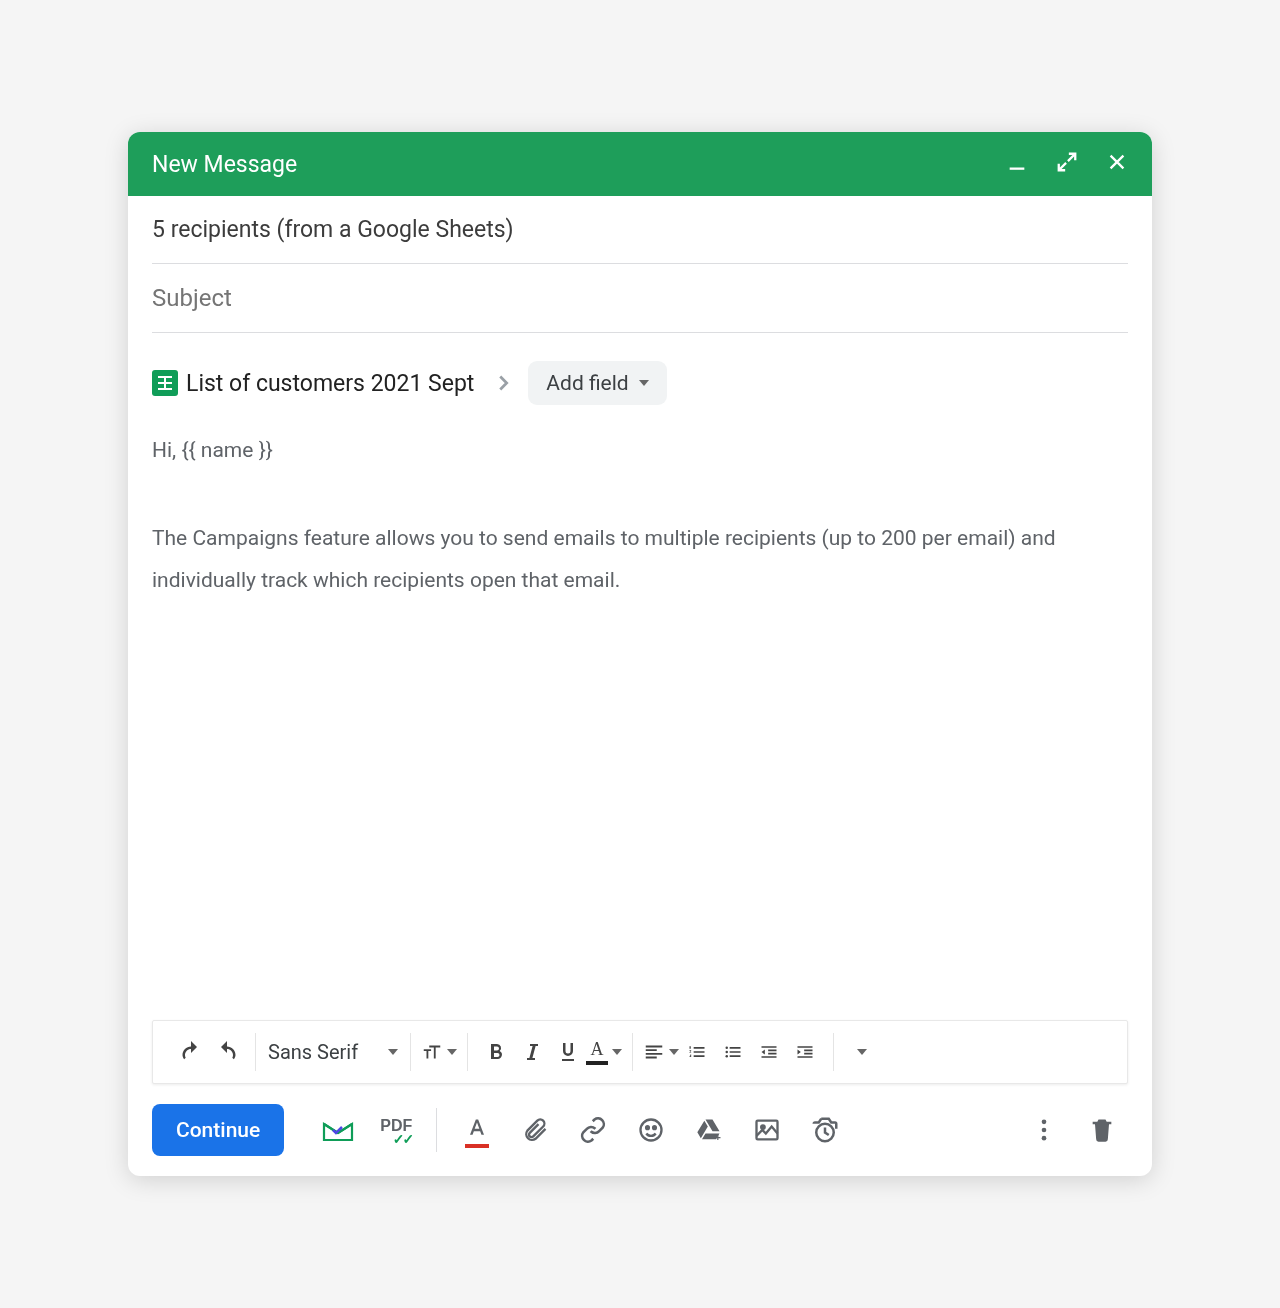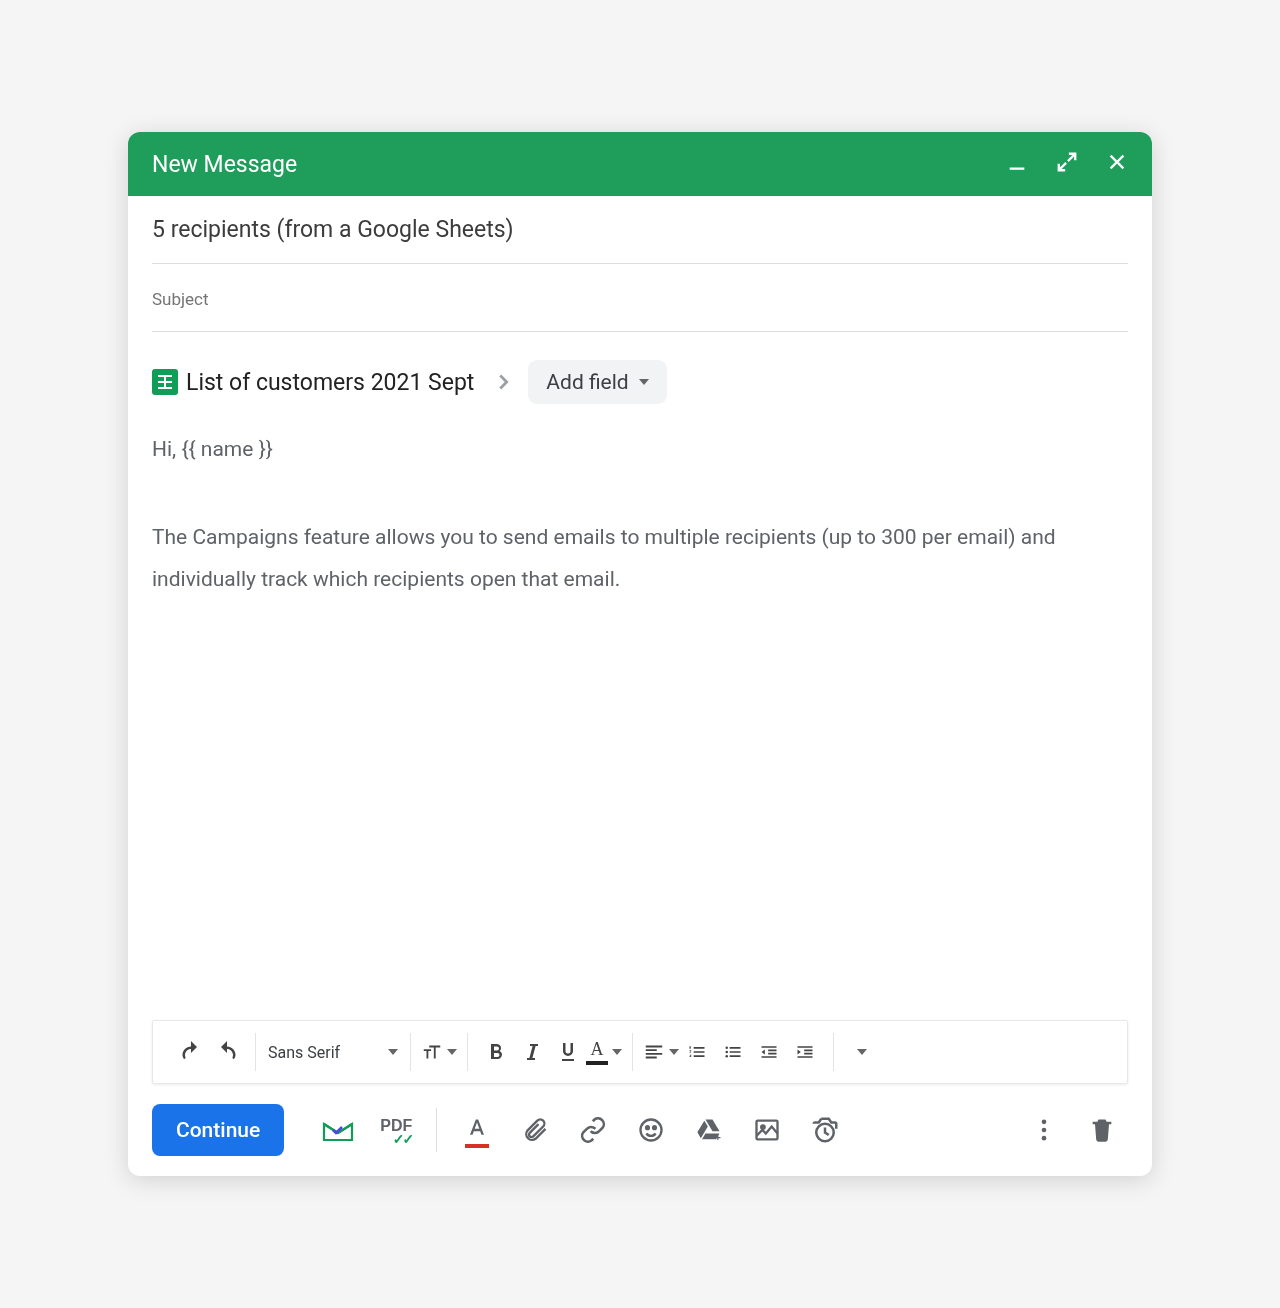--- a/index.html
+++ b/index.html
@@ -5,36 +5,36 @@
 *{box-sizing:border-box;margin:0;padding:0}
 body{background:#f5f5f5;font-family:Roboto,Arial,sans-serif;width:1280px;height:1308px;display:flex;align-items:center;justify-content:center}
 .compose{width:1024px;height:1044px;background:#fff;border-radius:12px;box-shadow:0 4px 24px rgba(0,0,0,0.15);display:flex;flex-direction:column;overflow:hidden}
 .header{background:#1e9e5a;color:#fff;display:flex;align-items:center;padding:0 24px;height:64px}
 .header-title{font-size:23px;font-weight:400;flex:1}
 .window-controls{display:flex;gap:28px;align-items:center}
 .window-controls svg{width:22px;height:22px;cursor:pointer}
 .fields{padding:0 24px}
 .field-row{border-bottom:1px solid #dcdde0;padding:20px 0;font-size:23px;color:#555}
 .field-row.recipients{color:#3c3c3c;font-weight:400}
-.subject-input{border:0;outline:0;font-size:17px;color:#0c4a6e;width:100%;font-family:inherit}
+.subject-input{border:0;outline:0;font-size:24px;color:#0c4a6e;width:100%;font-family:inherit}
 .sheet-row{display:flex;align-items:center;gap:8px;padding:28px 0 20px}
 .sheets-icon{width:26px;height:26px;background:#0f9d58;border-radius:3px;position:relative;flex-shrink:0}
 .sheets-icon::before{content:"";position:absolute;left:6px;right:6px;top:6px;bottom:6px;background:linear-gradient(#fff,#fff)0 0/100% 2px no-repeat,linear-gradient(#fff,#fff)0 50%/100% 2px no-repeat,linear-gradient(#fff,#fff)0 100%/100% 2px no-repeat,linear-gradient(#fff,#fff)50% 0/2px 100% no-repeat}
 .sheet-name{font-size:23px;color:#222;font-weight:400}
 .chev-right{width:22px;height:22px;margin-left:10px;margin-right:6px}
 .add-field{display:flex;align-items:center;gap:10px;background:#f1f3f4;border:0;border-radius:9px;padding:10px 18px;font-size:21px;color:#3c4043;cursor:pointer;font-family:inherit}
 .body-area{padding:4px 24px;flex:1;font-size:21px;line-height:2;color:#5f6368}
 .body-area p{margin-bottom:4px}
 .format-bar{margin:0 24px;background:#fff;border:1px solid #e8e8e8;border-radius:2px;box-shadow:0 1px 3px rgba(0,0,0,0.08);height:64px;display:flex;align-items:center;padding:0 12px}
 .tb-grp{display:flex;align-items:center;height:40px;padding:0 8px}
 .tb-div{width:1px;height:38px;background:#e4e4e4;margin:0 2px}
 .tb-btn{display:flex;align-items:center;justify-content:center;min-width:36px;height:40px;cursor:pointer;color:#444;border:0;background:none}
 .tb-btn svg{width:24px;height:24px}
 .tb-btn.sm svg{width:20px;height:20px}
-.font-select{display:flex;align-items:center;gap:12px;font-size:16px;color:#3c4043;padding:0 10px;cursor:pointer;min-width:150px;justify-content:space-between}
+.font-select{display:flex;align-items:center;gap:12px;font-size:20px;color:#3c4043;padding:0 10px;cursor:pointer;min-width:150px;justify-content:space-between}
 .caret{width:0;height:0;border-left:5px solid transparent;border-right:5px solid transparent;border-top:6px solid #666}
 .text-color{display:flex;flex-direction:column;align-items:center;justify-content:center;position:relative}
 .text-color .bar{width:22px;height:4px;background:#222;margin-top:1px}
 .bottom-bar{height:92px;display:flex;align-items:center;padding:0 24px;gap:6px}
 .continue-btn{background:#1a73e8;color:#fff;border:0;border-radius:8px;font-size:21px;font-weight:500;padding:14px 24px;cursor:pointer;font-family:inherit}
 .act-btn{display:flex;align-items:center;justify-content:center;width:52px;height:48px;cursor:pointer;color:#5f6368;border:0;background:none}
 .act-btn svg{width:28px;height:28px}
 .act-btn.lg svg{width:30px;height:30px}
 .pdf-icon{font-weight:700;font-size:16px;color:#5f6368;position:relative;display:flex;flex-direction:column;align-items:flex-end}
 .pdf-icon .checks{color:#0f9d58;font-size:14px;line-height:0.6;letter-spacing:-2px}
@@ -85,21 +85,21 @@
       <button class="add-field">
         <span>Add field</span>
         <span class="caret"></span>
       </button>
     </div>
   </div>
 
   <div class="body-area">
     <p>Hi, {{ name }}</p>
     <br>
-    <p>The Campaigns feature allows you to send emails to multiple recipients (up to 300 per email) and individually track which recipients open that email.</p>
+    <p>The Campaigns feature allows you to send emails to multiple recipients (up to 200 per email) and individually track which recipients open that email.</p>
   </div>
 
   <div class="format-bar">
     <div class="tb-grp">
       <button class="tb-btn">
           <svg viewBox="0 0 24 24" fill="#444">
             <path d="M12 5V1L6 7l6 6V9c3.3 0 6 2.7 6 6 0 1-.2 2-.7 2.8l1.5 1.5C20 17.8 20.5 16 20.5 15c0-4.7-3.8-8.5-8.5-8.5z" transform="scale(-1,1) translate(-24,0)"></path>
           </svg>
         </button>
       <button class="tb-btn">

